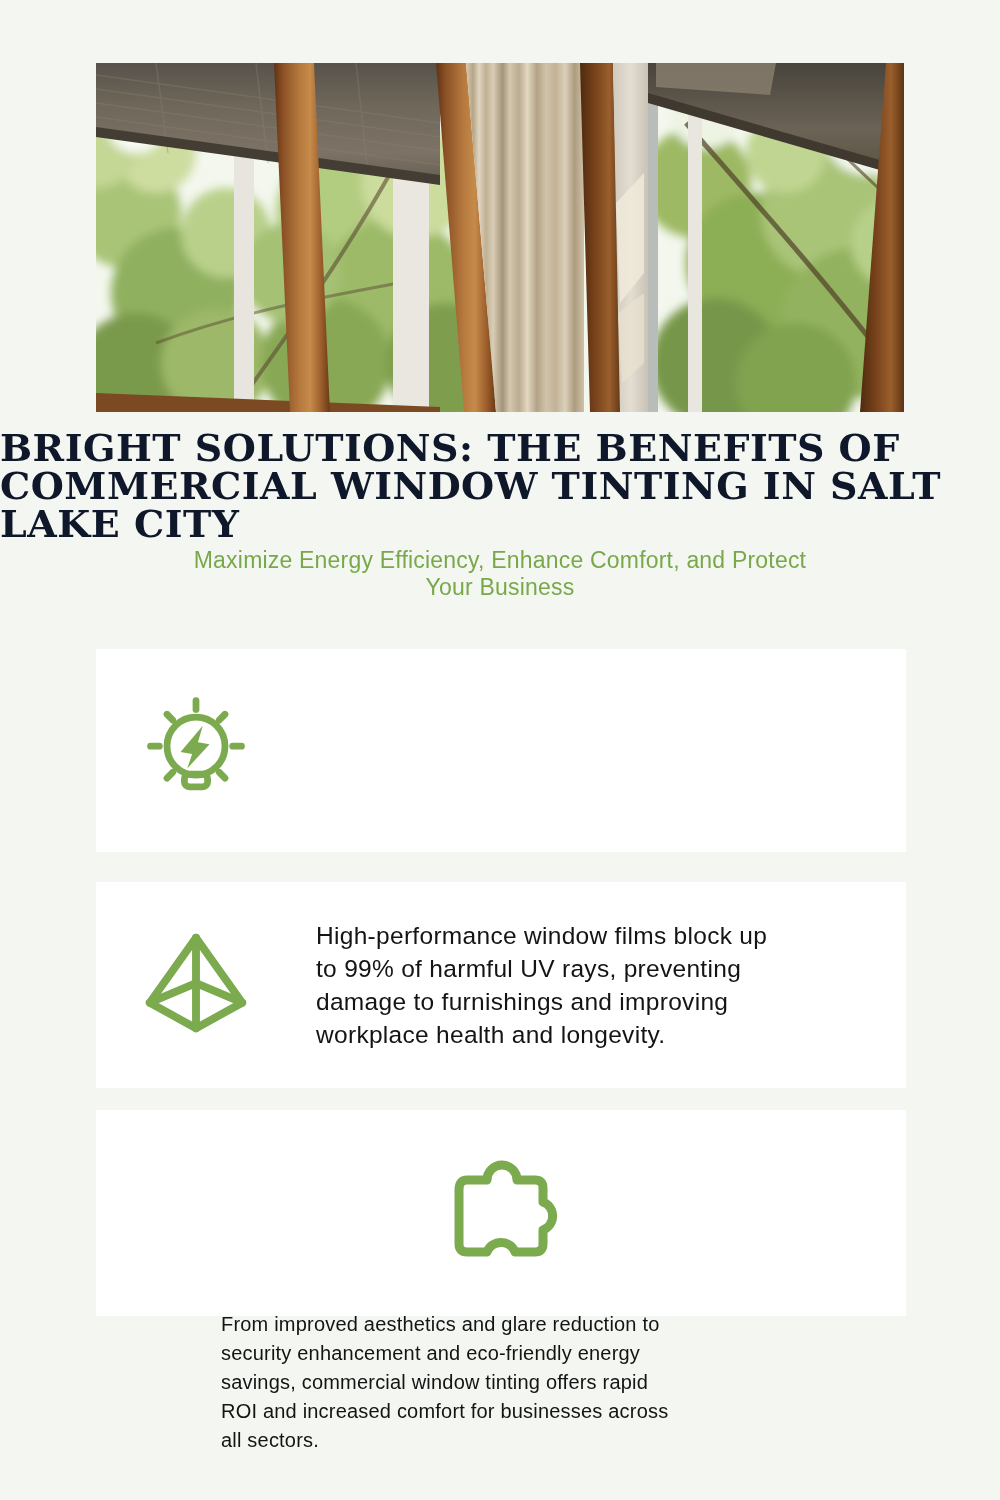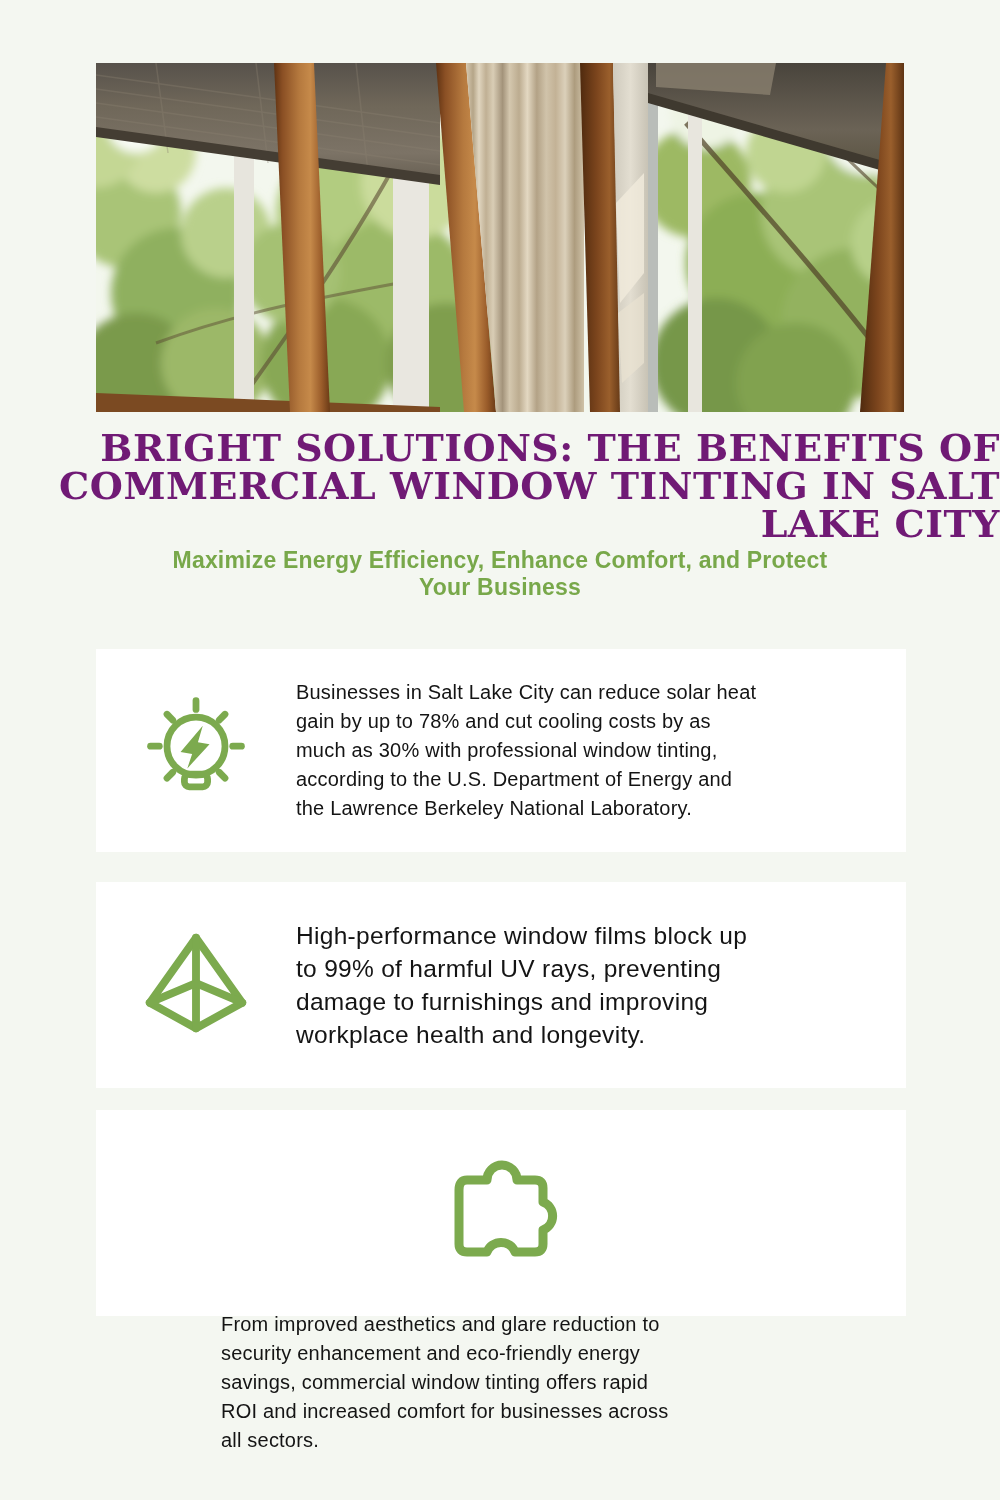--- a/index.html
+++ b/index.html
@@ -2,29 +2,29 @@
 <html><head>
 <meta charset="utf-8">
 <style>
   html,body{margin:0;padding:0;}
   body{width:1000px;height:1500px;background:#f4f7f1;font-family:"Liberation Sans",sans-serif;}
   .page{position:relative;width:1000px;height:1500px;background:#f4f7f1;overflow:hidden;}
 
   .photo{position:absolute;left:96px;top:63px;width:808px;height:349px;overflow:hidden;background:#eef2e6;}
   .photo svg{display:block;}
 
-  .title{position:absolute;left:0;top:429px;width:1000px;text-align:right;
+  .title{position:absolute;left:0;top:429px;width:1000px;text-align:left;
     font-family:"DejaVu Serif",serif;font-weight:bold;font-size:38px;line-height:38px;
-    letter-spacing:0.5px;color:#701a75;white-space:pre-line;}
+    letter-spacing:0.5px;color:#0f172a;white-space:pre-line;}
   .subtitle{position:absolute;left:0;top:547px;width:1000px;text-align:center;
-    font-weight:bold;font-size:23px;line-height:27px;color:#78a84a;white-space:pre-line;letter-spacing:0.2px;}
+    font-weight:normal;font-size:23px;line-height:27px;color:#78a84a;white-space:pre-line;letter-spacing:0.2px;}
 
   .card{position:absolute;left:96px;width:810px;background:#ffffff;display:flex;align-items:center;}
   .card1{top:649px;height:203px;}
-  .card2{top:882px;height:206px;}
+  .card2{top:882px;height:206px;gap:20px;}
   .card3{top:1110px;height:206px;flex-direction:column;}
   .icon-box{width:200px;flex:0 0 200px;display:flex;justify-content:center;align-items:center;}
   .card-text{color:#141414;white-space:pre-line;letter-spacing:0.2px;}
   .card1 .card-text,.card3 .card-text{font-size:20px;line-height:29px;width:560px;}
   .card2 .card-text{font-size:24.5px;line-height:33px;width:560px;letter-spacing:0.3px;}
 </style>
 </head>
 <body>
 
 <div class="page">
@@ -178,25 +178,20 @@
           <path d="M30,22 L36,28"></path>
             <path d="M90,22 L84,28"></path>
           <path d="M13,55 L22,55"></path>
             <path d="M98,55 L107,55"></path>
           <path d="M30,88 L36,82"></path>
             <path d="M90,88 L84,82"></path>
         </g>
         <polygon points="67,34 44,61 56,63 51,78 74,53 62,51" fill="#7caa4e"></polygon>
       </svg>
     </div>
-    <div class="card-text">Businesses in Salt Lake City can reduce solar heat
-gain by up to 78% and cut cooling costs by as
-much as 30% with professional window tinting,
-according to the U.S. Department of Energy and
-the Lawrence Berkeley National Laboratory.</div>
   </div>
 
   <div class="card card2">
     <div class="icon-box">
       <svg width="118" height="118" viewBox="0 0 120 120">
         <g stroke="#7caa4e" stroke-width="8" fill="none" stroke-linejoin="round" stroke-linecap="round">
           <polygon points="60,12 13,78 60,104 107,78"></polygon>
           <path d="M60,12 L60,104"></path>
           <path d="M13,78 L60,58 L107,78"></path>
         </g>

